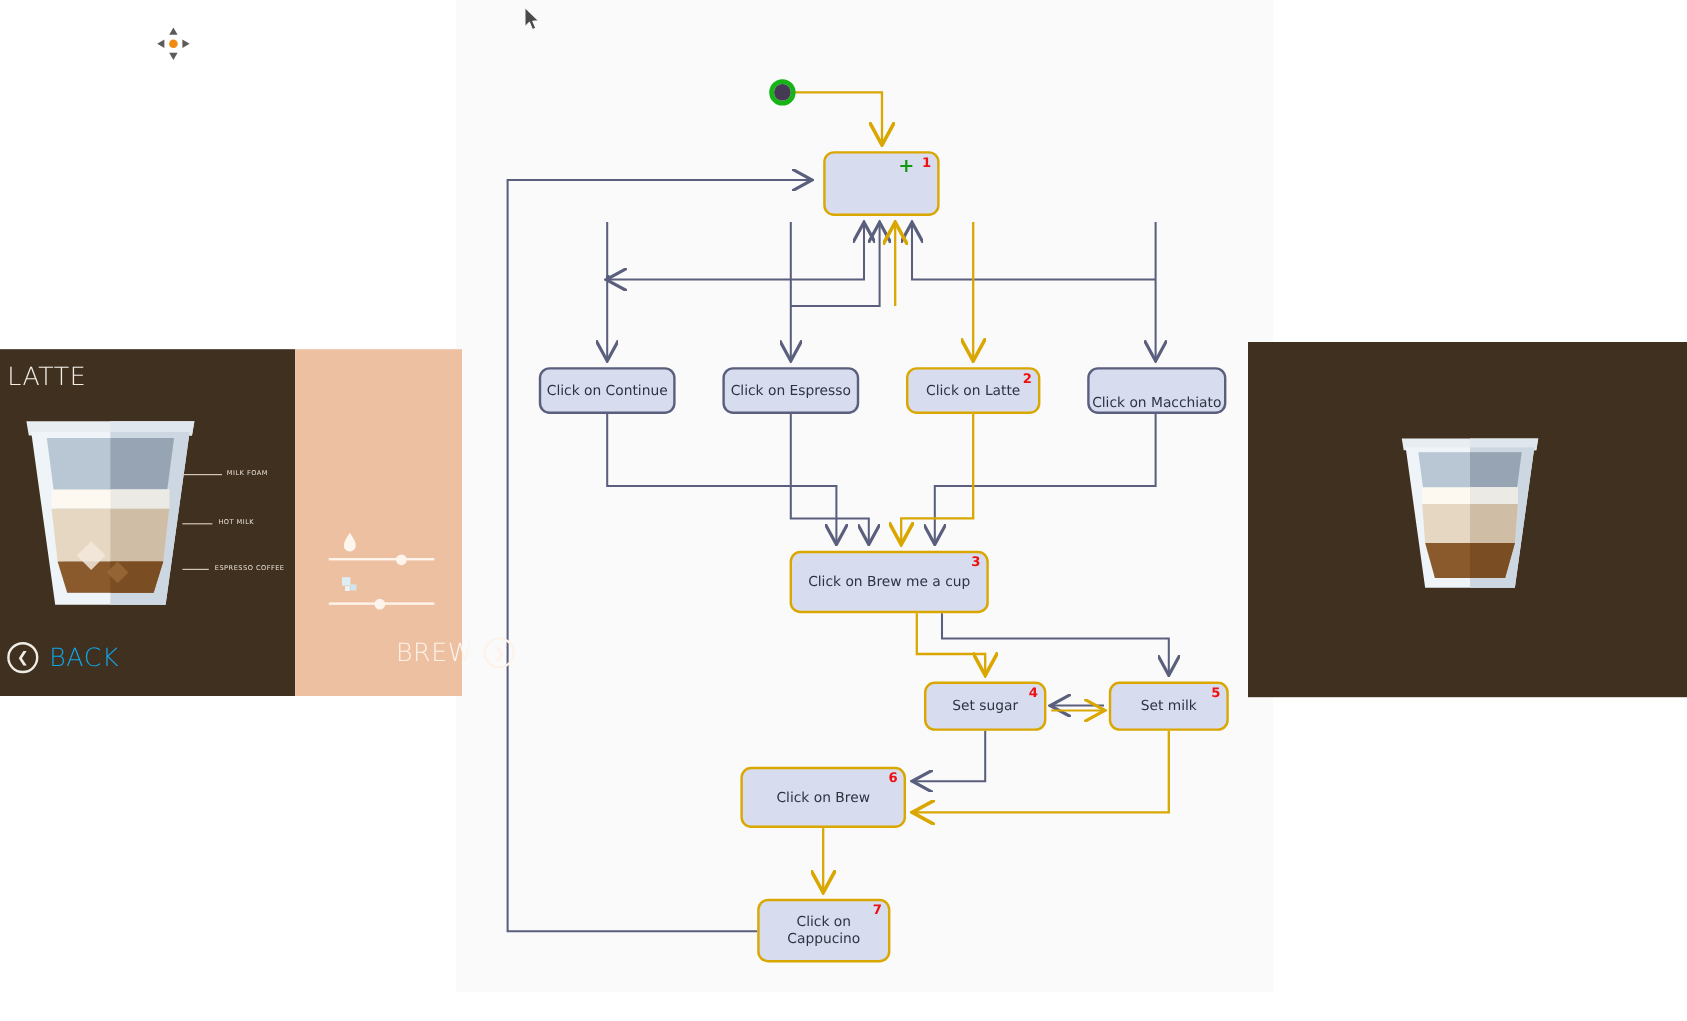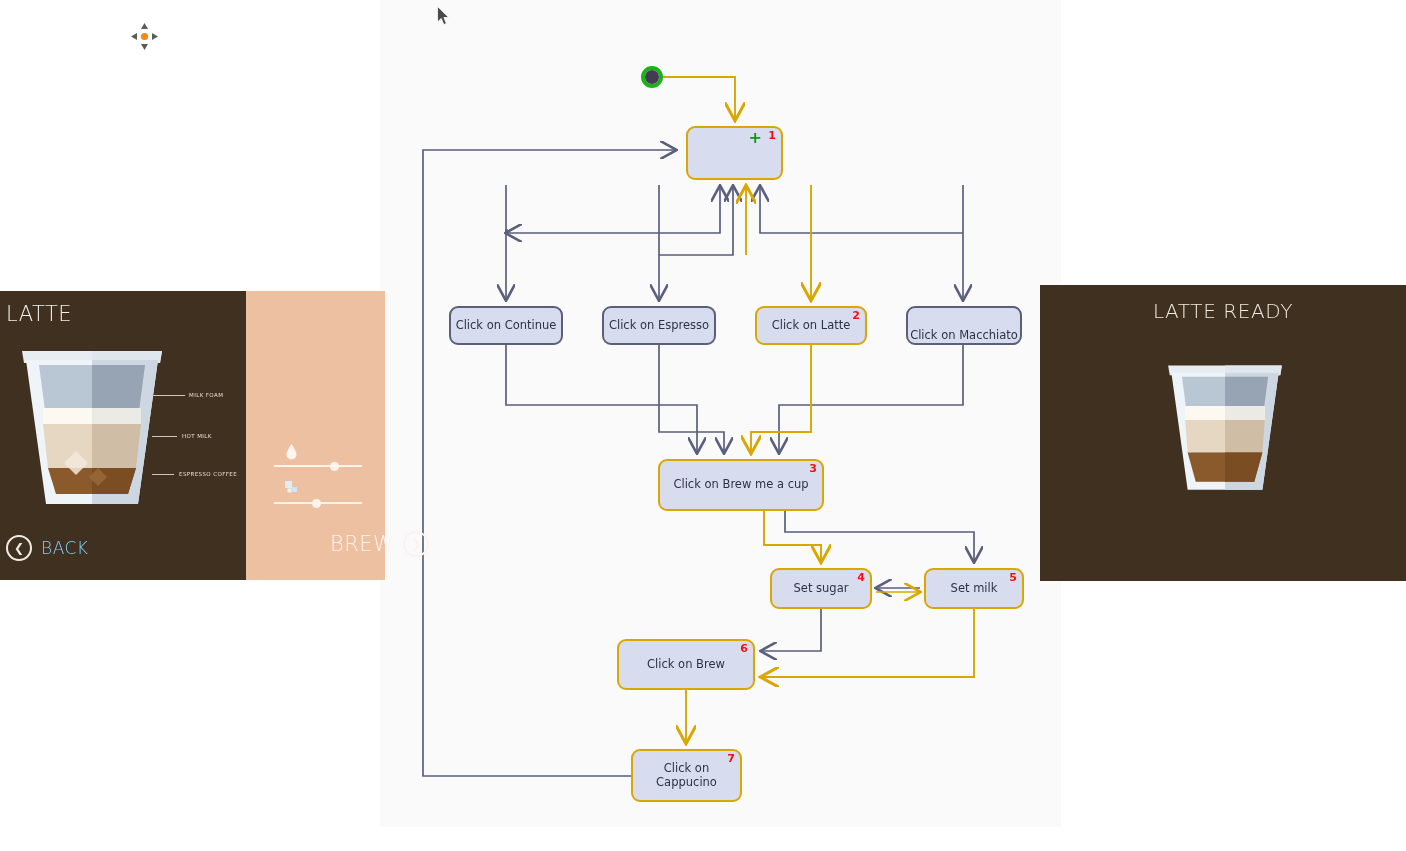--- a/index.html
+++ b/index.html
@@ -23,21 +23,21 @@
 
   
   #panel-latte{position:absolute;left:0;top:291px;width:246px;height:289px;
         background:#40301f;color:#fff;}
   #latte-title{position:absolute;left:6px;top:11px;font-size:21px;
         letter-spacing:.5px;color:#f2efe9;font-weight:300;}
   #back-btn{position:absolute;left:6px;top:244px;display:flex;align-items:center;gap:9px;}
   .circ-icon{width:26px;height:26px;border-radius:50%;border:2px solid #efece6;
         display:flex;align-items:center;justify-content:center;
         font-size:12px;color:#efece6;box-sizing:border-box;}
-  #back-label{font-size:17px;color:#7dd3fc;font-weight:300;letter-spacing:.5px;}
+  #back-label{font-size:21px;color:#0ea5e9;font-weight:300;letter-spacing:.5px;}
 
   
   .cup{position:absolute;}
   .leader{position:absolute;height:1px;background:#cfc6ba;}
   .leaderlabel{position:absolute;font-size:5.5px;letter-spacing:.4px;color:#e8e2d9;
         white-space:nowrap;}
 
   
   #panel-brew{position:absolute;left:246px;top:291px;width:139px;height:289px;
         background:#eec0a2;}
@@ -235,21 +235,20 @@
     <div class="knob" style="left:38px;"></div>
   </div>
 
   <div id="brew-btn">
     <div id="brew-label">BREW</div>
     <div class="circ-icon">❯</div>
   </div>
 </div>
 
 <div id="panel-ready">
-  <div id="ready-title">LATTE READY</div>
   <svg style="position:absolute;left:120px;top:60px;" width="130" height="175" viewBox="0 0 160 175">
     <polygon points="10,5 150,5 148,17 12,17" fill="#e8edf2"></polygon>
     <polygon points="80,5 150,5 148,17 80,17" fill="#dfe6ed"></polygon>
     <polygon points="14,14 146,14 126,158 34,158" fill="#eef4f8"></polygon>
     <polygon points="80,14 146,14 126,158 80,158" fill="#ccd7e2"></polygon>
     <polygon points="27,19 133,19 116,148 44,148" fill="#b9c6d4"></polygon>
     <polygon points="80,19 133,19 116,148 80,148" fill="#97a4b3"></polygon>
     <polygon points="31,55 129,55 129,72 31,72" fill="#fdf9f1"></polygon>
     <polygon points="80,55 129,55 129,72 80,72" fill="#eceae4"></polygon>
     <polygon points="31,72 129,72 126,112 34,112" fill="#e6d7c2"></polygon>

